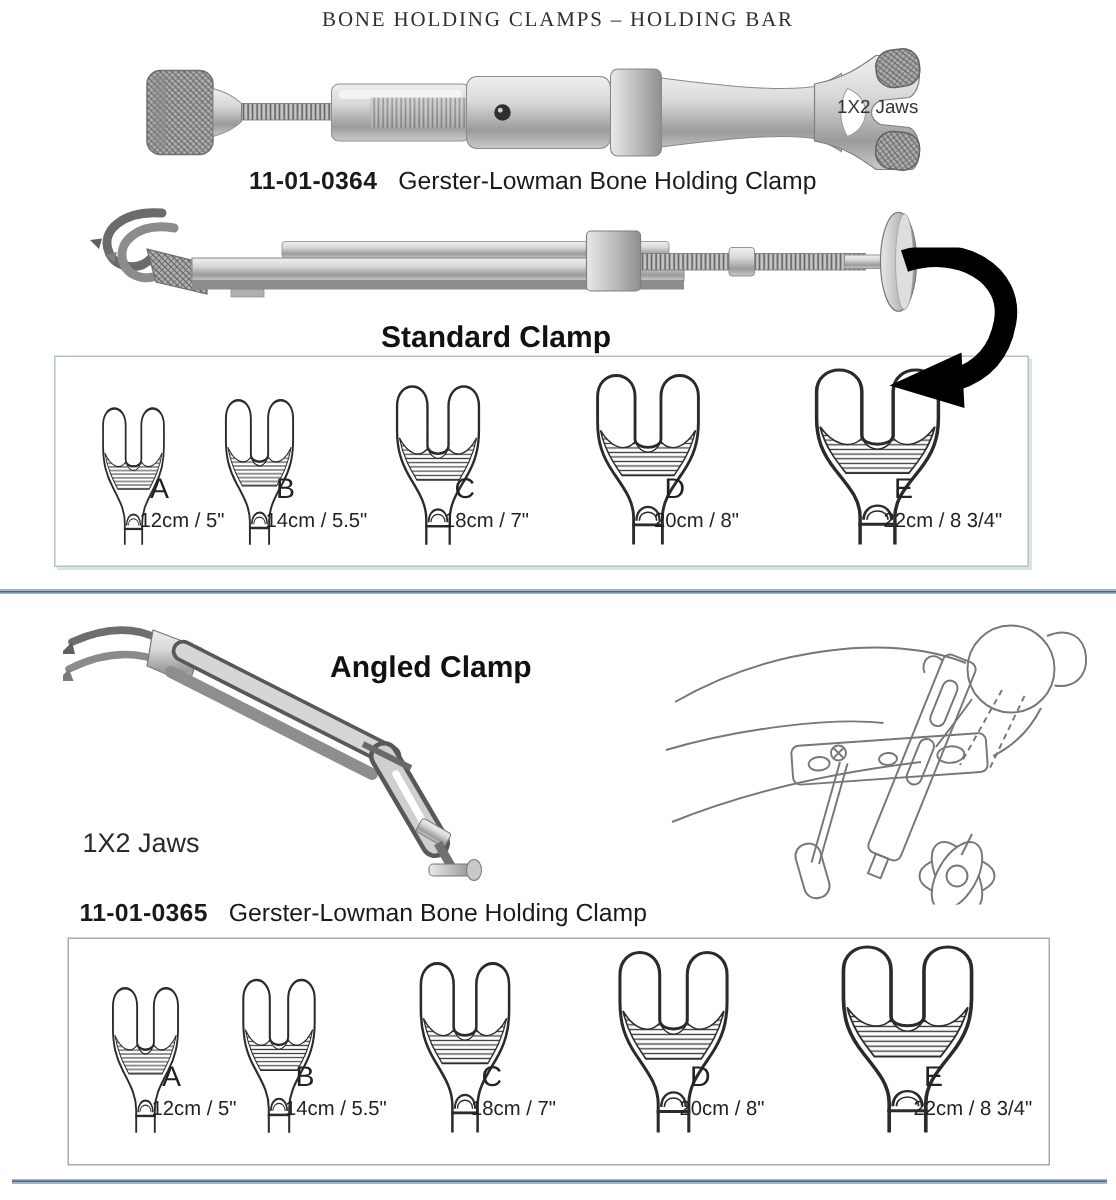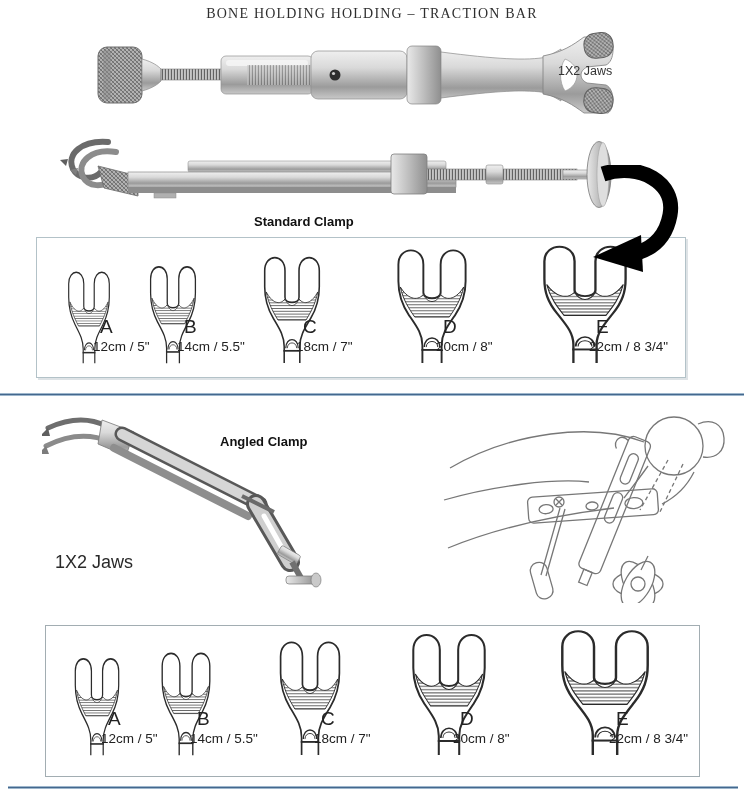--- a/index.html
+++ b/index.html
@@ -12,21 +12,21 @@
   .abs{position:absolute;}
 
   .title{top:6px;left:0;width:744px;text-align:center;
          font-family:"Liberation Serif",serif;font-size:14px;letter-spacing:1.2px;color:#2e2e2e;}
 
   .jaws-note-top{top:64px;left:558px;font-size:12.5px;color:#333;}
   .caption{font-size:16.5px;color:#1a1a1a;white-space:nowrap;}
   .caption .code{font-weight:bold;margin-right:14px;letter-spacing:0.2px;}
   .caption1{top:112px;left:166px;}
   .caption2{top:600px;left:53px;}
-  .variant-label{font-weight:bold;font-size:13px;color:#111;}
+  .variant-label{font-weight:bold;font-size:20px;color:#111;}
   .standard-label{top:214px;left:254px;}
   .angled-label{top:434px;left:220px;}
   .jaws-note-bottom{top:552px;left:55px;font-size:18px;color:#2a2a2a;}
 
   .divider{left:0;width:744px;height:3px;background:var(--divider);
            border-top:1px solid #9db6cc;border-bottom:1px solid #9db6cc;}
   .divider1{top:393px;}
   .divider2{top:786px;left:8px;width:730px;}
 
   .sizebox{border:1px solid var(--box1_border);background:#fff;
@@ -85,21 +85,21 @@
     <linearGradient id="silverH" x1="0" y1="0" x2="1" y2="0">
       <stop offset="0" stop-color="#e9e9e9"></stop>
         <stop offset="0.5" stop-color="#bdbdbd"></stop>
       <stop offset="1" stop-color="#8f8f8f"></stop>
     </linearGradient>
   </defs>
 </svg>
 
 <div class="page">
 
-  <div class="abs title">BONE HOLDING HOLDING – TRACTION BAR</div>
+  <div class="abs title">BONE HOLDING CLAMPS – HOLDING BAR</div>
 
   <svg class="abs inst1" viewBox="0 0 520 82">
     <rect x="3" y="15" width="44" height="56" rx="9" fill="url(#knurl)" stroke="#6f6f6f"></rect>
     <rect x="8" y="18" width="8" height="50" rx="4" fill="#8a8a8a" opacity="0.5"></rect>
     <path d="M47,27 C58,30 63,34 66,37 L66,49 C63,52 58,56 47,59 Z" fill="url(#silverV)" stroke="#8a8a8a" stroke-width="0.7"></path>
     <rect x="66" y="37" width="110" height="11" fill="url(#threads)" stroke="#7d7d7d" stroke-width="0.6"></rect>
     <rect x="126" y="24" width="92" height="38" rx="5" fill="url(#silverV)" stroke="#909090" stroke-width="0.7"></rect>
     <rect x="131" y="28" width="82" height="6" rx="3" fill="#f6f6f6" opacity="0.85"></rect>
     <rect x="152" y="33" width="78" height="20" fill="url(#threads)" opacity="0.55"></rect>
     <rect x="216" y="19" width="96" height="48" rx="7" fill="url(#silverV)" stroke="#8c8c8c" stroke-width="0.7"></rect>
@@ -107,20 +107,23 @@
     <circle cx="238.5" cy="41.5" r="1.6" fill="#cfcfcf"></circle>
     <rect x="312" y="14" width="34" height="58" rx="5" fill="url(#silverH)" stroke="#848484" stroke-width="0.7"></rect>
     <path d="M346,20 C400,27 432,29 452,25 L466,17 L466,69 L452,61 C432,57 400,59 346,66 Z" fill="url(#silverV)" stroke="#8a8a8a" stroke-width="0.7"></path>
     <path d="M448,24 C468,20 478,13 489,5 L513,5 C520,9 520,29 511,33 L492,35 C484,39 484,47 492,51 L511,53 C520,57 520,77 513,81 L489,81 C478,73 468,66 448,62 Z" fill="url(#silverV)" stroke="#7e7e7e" stroke-width="0.8"></path>
     <rect x="489" y="1" width="29" height="25" rx="11" fill="url(#knurl)" stroke="#626262" transform="rotate(-7 503 13)"></rect>
     <rect x="489" y="56" width="29" height="25" rx="11" fill="url(#knurl)" stroke="#626262" transform="rotate(7 503 68)"></rect>
     <path d="M470,27 C486,33 486,53 470,59 C464,50 464,36 470,27 Z" fill="#ffffff" stroke="#9a9a9a" stroke-width="0.7"></path>
   </svg>
   <div class="abs jaws-note-top">1X2 Jaws</div>
 
+  <div class="abs caption caption1">
+    <span class="code">11-01-0364</span><span>Gerster-Lowman Bone Holding Clamp</span>
+  </div>
 
   <svg class="abs inst2" viewBox="0 0 565 74">
     <path d="M50,4 C24,2 8,16 15,31 C20,41 35,43 43,34" fill="none" stroke="#6b6b6b" stroke-width="6" stroke-linecap="round"></path>
     <path d="M58,14 C34,10 18,24 25,39 C30,49 46,50 53,41" fill="none" stroke="#8c8c8c" stroke-width="6" stroke-linecap="round"></path>
     <path d="M8,28 L2,22 L10,21 Z" fill="#5f5f5f"></path>
     <path d="M18,37 L12,32 L20,30 Z" fill="#7f7f7f"></path>
     <path d="M40,28 L80,38 L80,58 L46,50 Z" fill="url(#knurl)" stroke="#6a6a6a" stroke-width="0.8"></path>
     <rect x="130" y="23" width="258" height="11" rx="2" fill="url(#silverV)" stroke="#949494" stroke-width="0.6"></rect>
     <rect x="70" y="34" width="328" height="15" fill="url(#silverV)" stroke="#8b8b8b" stroke-width="0.7"></rect>
     <rect x="70" y="49" width="328" height="6" fill="#8d8d8d"></rect>
@@ -267,20 +270,23 @@
       <g fill="#fff">
         <ellipse cx="196" cy="186" rx="25" ry="13"></ellipse>
         <ellipse cx="196" cy="186" rx="25" ry="13" transform="rotate(60 196 186)"></ellipse>
         <ellipse cx="196" cy="186" rx="25" ry="13" transform="rotate(120 196 186)"></ellipse>
         <circle cx="196" cy="186" r="7"></circle>
       </g>
       <path d="M206,158 L199,172"></path>
     </g>
   </svg>
 
+  <div class="abs caption caption2">
+    <span class="code">11-01-0365</span><span>Gerster-Lowman Bone Holding Clamp</span>
+  </div>
 
   <div class="abs sizebox box2 b2">
   <div class="jaw-item jaw-A">
     <svg viewBox="0 0 100 132" preserveAspectRatio="none">
       <path d="M40,131 L40,112 C40,100 34,92 26,80 C18,68 15,58 15,44 L15,26 C15,6 41,6 41,26 L41,56 C41,64 59,64 59,56 L59,26 C59,6 85,6 85,26 L85,44 C85,58 82,68 74,80 C66,92 60,100 60,112 L60,131" fill="#ffffff" stroke="#2b2b2b" stroke-width="2" stroke-linejoin="round"></path>
       <path d="M17,50 C24,62 34,66 41,58 C46,68 54,68 59,58 C66,66 76,62 83,50 C80,64 74,73 68,82 L32,82 C26,73 20,64 17,50 Z" fill="url(#hatchP)" stroke="#2b2b2b" stroke-width="1"></path>
       <path d="M42,114 C42,101 58,101 58,114" fill="none" stroke="#2b2b2b" stroke-width="1.6"></path>
       <path d="M44,114 C44,106 56,106 56,114" fill="none" stroke="#2b2b2b" stroke-width="1"></path>
       <line x1="39" y1="117" x2="61" y2="117" stroke="#2b2b2b" stroke-width="2"></line>
     </svg>

